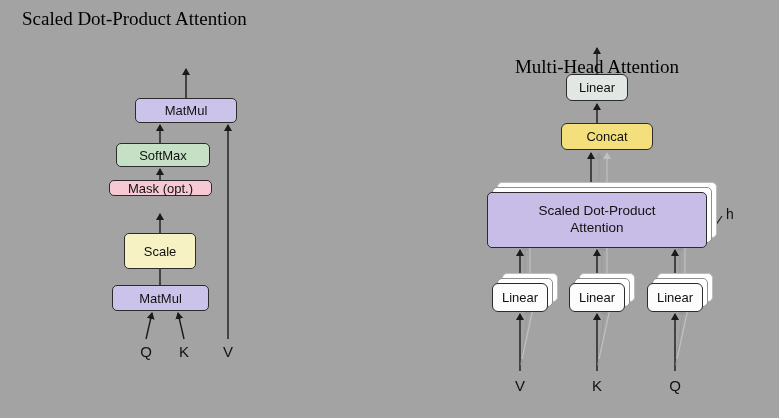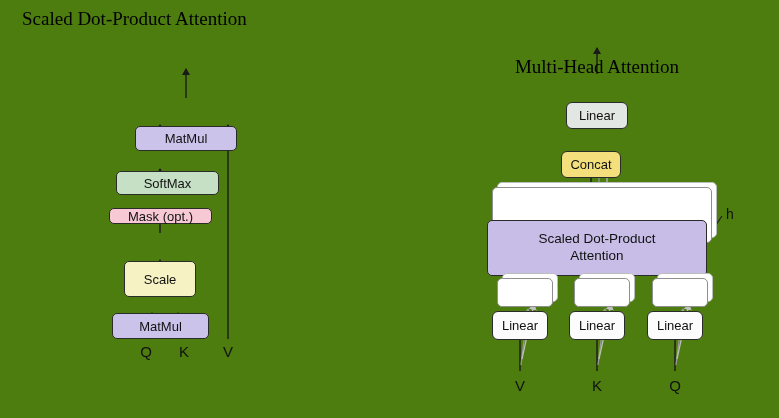--- a/index.html
+++ b/index.html
@@ -1,31 +1,31 @@
 <!DOCTYPE html>
 <html><head>
 <meta charset="utf-8">
 <style>
   * { margin:0; padding:0; box-sizing:border-box; }
   html,body { background:#ffffff; }
   body { font-family:"Liberation Sans", sans-serif; }
   #canvas {
-    position:relative; width:779px; height:418px; background:#4d7c0f; overflow:hidden;padding-left:48px;
+    position:relative; width:779px; height:418px; background:#a3a3a3; overflow:hidden;padding-left:48px;
   }
   #arrows { position:absolute; left:0; top:0; z-index:1; }
   .title {
     position:absolute; z-index:3;
     font-family:"Liberation Serif", serif; font-size:19px; color:#000;
     white-space:nowrap;
   }
   .box {
     position:absolute; z-index:3;
     display:flex; align-items:center; justify-content:center;
     border:1.2px solid #2b2b2b; border-radius:5px;
-    font-size:13px; color:#111; white-space:nowrap;margin-top:28px;
+    font-size:13px; color:#111; white-space:nowrap;
   }
   .c-matmul     { background:#ccc3ea; }
   .c-softmax    { background:#c5e0c5; }
   .c-mask       { background:#f7c9d4; }
   .c-scale      { background:#f7f2c4; }
   .c-concat     { background:#f3e07d; }
   .c-linear-out { background:#e3e7e4; }
   .c-linear     { background:#fcfcfc; }
   .c-attn       { background:#c7bde6; }
   .stack { position:absolute; z-index:2; }
@@ -104,37 +104,37 @@
       <line class="d" x1="675" y1="371" x2="675" y2="314" marker-end="url(#mD)"></line>
       <line class="g" x1="676" y1="365" x2="683" y2="309" marker-end="url(#mG)"></line>
       <line class="g2" x1="677" y1="359" x2="689" y2="304" marker-end="url(#mG2)"></line>
     </g>
   </svg>
 
   <div class="title" style="left:22px; top:8px;">Scaled Dot-Product Attention</div>
 
   <div class="box c-matmul" style="left:135px; top:98px; width:102px; height:25px;">MatMul</div>
 
-  <div class="box c-softmax" style="left:116px; top:143px; width:103px; height:24px;">SoftMax</div>
+  <div class="box c-softmax" style="left:116px; top:143px; width:94px; height:24px;">SoftMax</div>
 
   <div class="box c-mask" style="left:109px; top:180px; width:103px; height:16px;">Mask (opt.)</div>
 
   <div class="box c-scale" style="left:124px; top:233px; width:72px; height:36px;">Scale</div>
 
   <div class="box c-matmul" style="left:112px; top:285px; width:97px; height:26px;">MatMul</div>
 
   <div class="io" style="left:131px; top:343px;">Q</div>
   <div class="io" style="left:169px; top:343px;">K</div>
   <div class="io" style="left:213px; top:343px;">V</div>
 
   <div class="title" style="left:487px; top:8px; width:220px; text-align:center;margin-top:48px;">Multi-Head Attention</div>
 
   <div class="box c-linear-out" style="left:566px; top:74px; width:62px; height:27px; border-radius:6px;">Linear</div>
 
-  <div class="box c-concat" style="left:561px; top:123px; width:60px; height:27px; border-radius:6px;">Concat</div>
+  <div class="box c-concat" style="left:561px; top:123px; width:92px; height:27px; border-radius:6px;">Concat</div>
 
   <div class="stack" style="left:487px; top:192px; width:220px; height:56px;">
     <div class="layer back"></div>
     <div class="layer mid"></div>
     <div class="box front c-attn">
       <span class="attn-text">Scaled Dot-Product Attention</span>
     </div>
   </div>
 
   <div class="h-label" style="left:726px; top:206px;">h</div>

